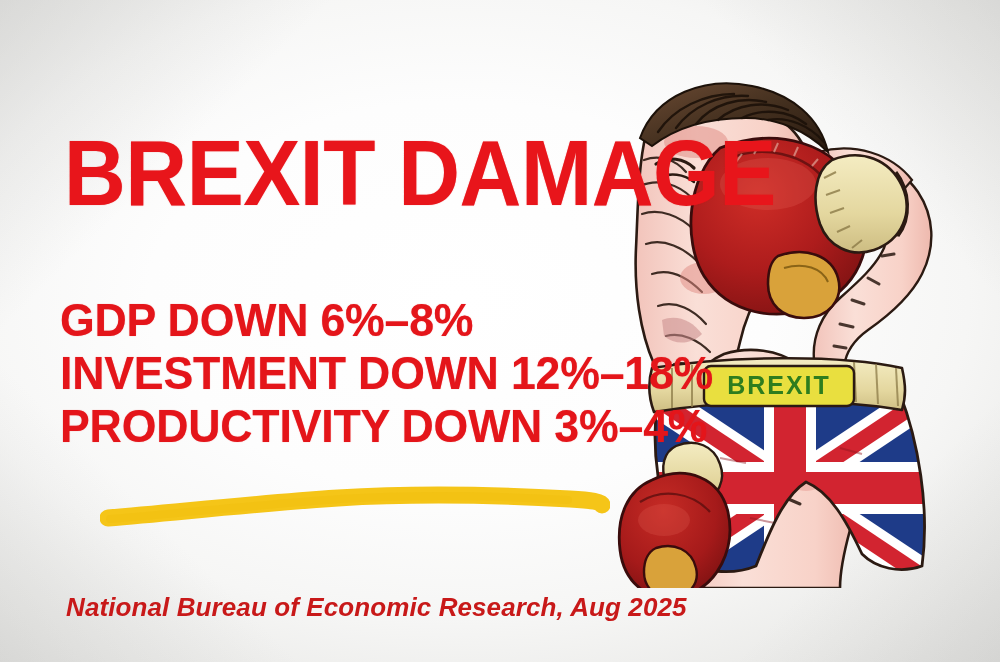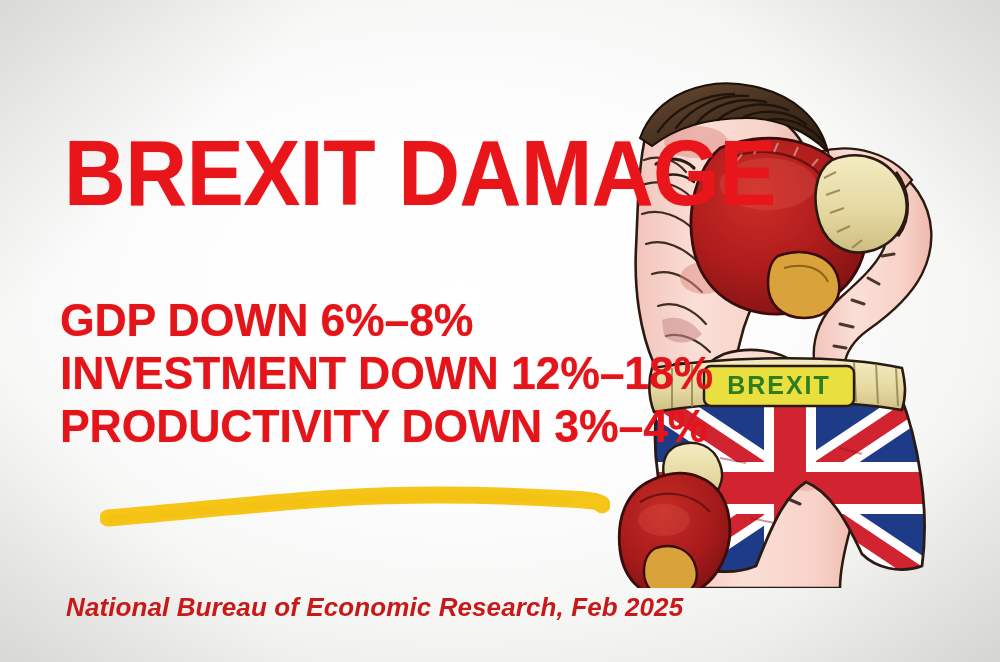--- a/index.html
+++ b/index.html
@@ -346,15 +346,15 @@
     <div class="stat-line">PRODUCTIVITY DOWN 3%–4%</div>
   </div>
 
   <div id="underline-wrap">
     <svg viewBox="0 0 510 56" width="510" height="56">
       <path d="M8,40 C80,34 150,26 238,20 C320,15 398,17 470,21 C492,22 502,24 502,27" fill="none" stroke="#f5c518" stroke-width="17" stroke-linecap="round"></path>
       <path d="M10,41 C84,35 156,27 240,21 C322,16 400,18 468,22" fill="none" stroke="#f0bf10" stroke-width="8" stroke-linecap="round" opacity="0.55"></path>
     </svg>
   </div>
 
-  <div id="citation">National Bureau of Economic Research, Feb 2025</div>
+  <div id="citation">National Bureau of Economic Research, Aug 2025</div>
 
 </div>
 
 </body></html>

